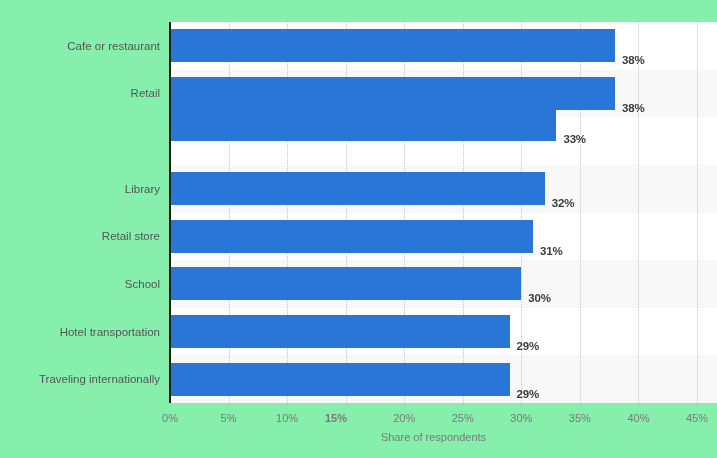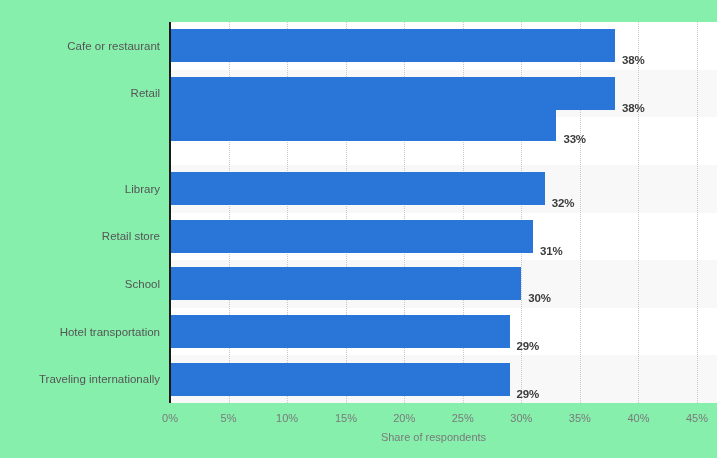--- a/index.html
+++ b/index.html
@@ -221,21 +221,21 @@
         <div class="bar-value">29%</div>
       </div>
     </div>
 
   <div id="y-axis"></div>
 
   <div id="x-ticks">
       <div class="x-tick" style="left: 170px;">0%</div>
       <div class="x-tick" style="left: 228.556px;">5%</div>
       <div class="x-tick" style="left: 287.111px;">10%</div>
-      <div class="x-tick" style="left: 346px;">15%</div>
+      <div class="x-tick" style="left: 336px; font-weight: bold;">15%</div>
       <div class="x-tick" style="left: 404.222px;">20%</div>
       <div class="x-tick" style="left: 462.778px;">25%</div>
       <div class="x-tick" style="left: 521.333px;">30%</div>
       <div class="x-tick" style="left: 579.889px;">35%</div>
       <div class="x-tick" style="left: 638.444px;">40%</div>
       <div class="x-tick" style="left: 697px;">45%</div>
     </div>
 
   <div id="x-axis-title">Share of respondents</div>
 

